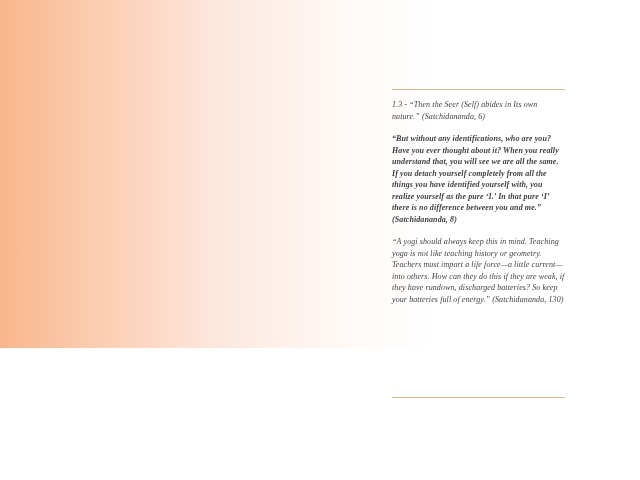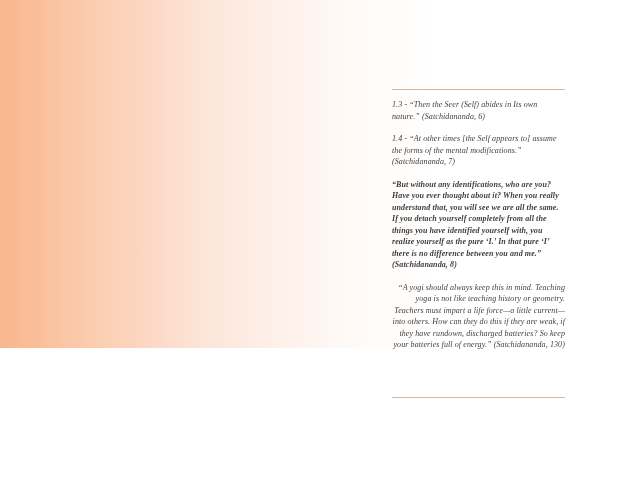--- a/index.html
+++ b/index.html
@@ -55,19 +55,18 @@
   }
 </style>
 </head>
 <body>
 
 <div class="page" style="background: linear-gradient(to right, rgb(248, 182, 140) 0%, rgb(251, 205, 176) 15%, rgb(252, 214, 194) 22%, rgb(253, 229, 217) 32%, rgb(253, 239, 232) 42%, rgb(255, 250, 247) 55%, rgb(255, 255, 255) 68%);">
   <div class="quote-column">
     <div class="divider divider-top" style="background: rgb(216, 183, 148);"></div>
     <div class="paragraphs" id="paragraphs" style="color: rgb(62, 62, 62);">
         <p style="color: rgb(62, 62, 62);">1.3 - “Then the Seer (Self) abides in Its own nature.” (Satchidananda, 6)</p>
-        <p style="color: rgb(62, 62, 62);">1.4 - “At other times [the Self appears to] assume the forms of the mental modifications.” (Satchidananda, 7)</p>
         <p style="color: rgb(62, 62, 62); font-weight: bold;">“But without any identifications, who are you? Have you ever thought about it? When you really understand that, you will see we are all the same. If you detach yourself completely from all the things you have identified yourself with, you realize yourself as the pure ‘I.’ In that pure ‘I’ there is no difference between you and me.” (Satchidananda, 8)</p>
-        <p style="color: rgb(62, 62, 62); text-align: right;">“A yogi should always keep this in mind. Teaching yoga is not like teaching history or geometry. Teachers must impart a life force—a little current—into others. How can they do this if they are weak, if they have rundown, discharged batteries? So keep your batteries full of energy.” (Satchidananda, 130)</p>
+        <p style="color: rgb(62, 62, 62);">“A yogi should always keep this in mind. Teaching yoga is not like teaching history or geometry. Teachers must impart a life force—a little current—into others. How can they do this if they are weak, if they have rundown, discharged batteries? So keep your batteries full of energy.” (Satchidananda, 130)</p>
       </div>
     <div class="divider divider-bottom" style="background: rgb(216, 183, 148);"></div>
   </div>
 </div>
 
 </body></html>

